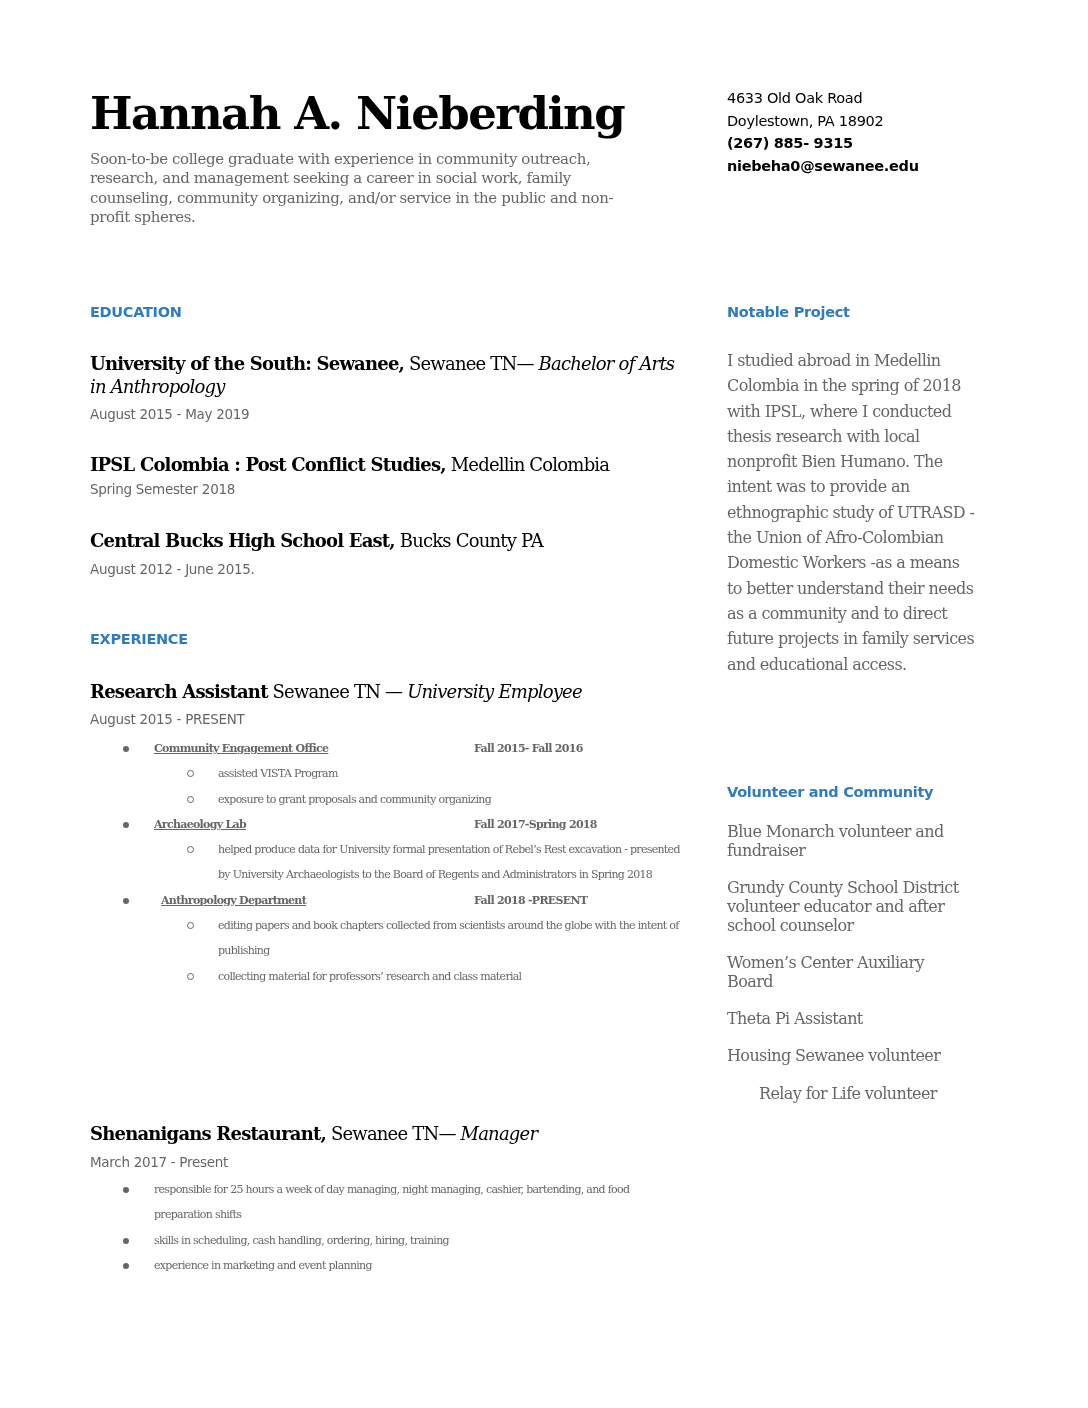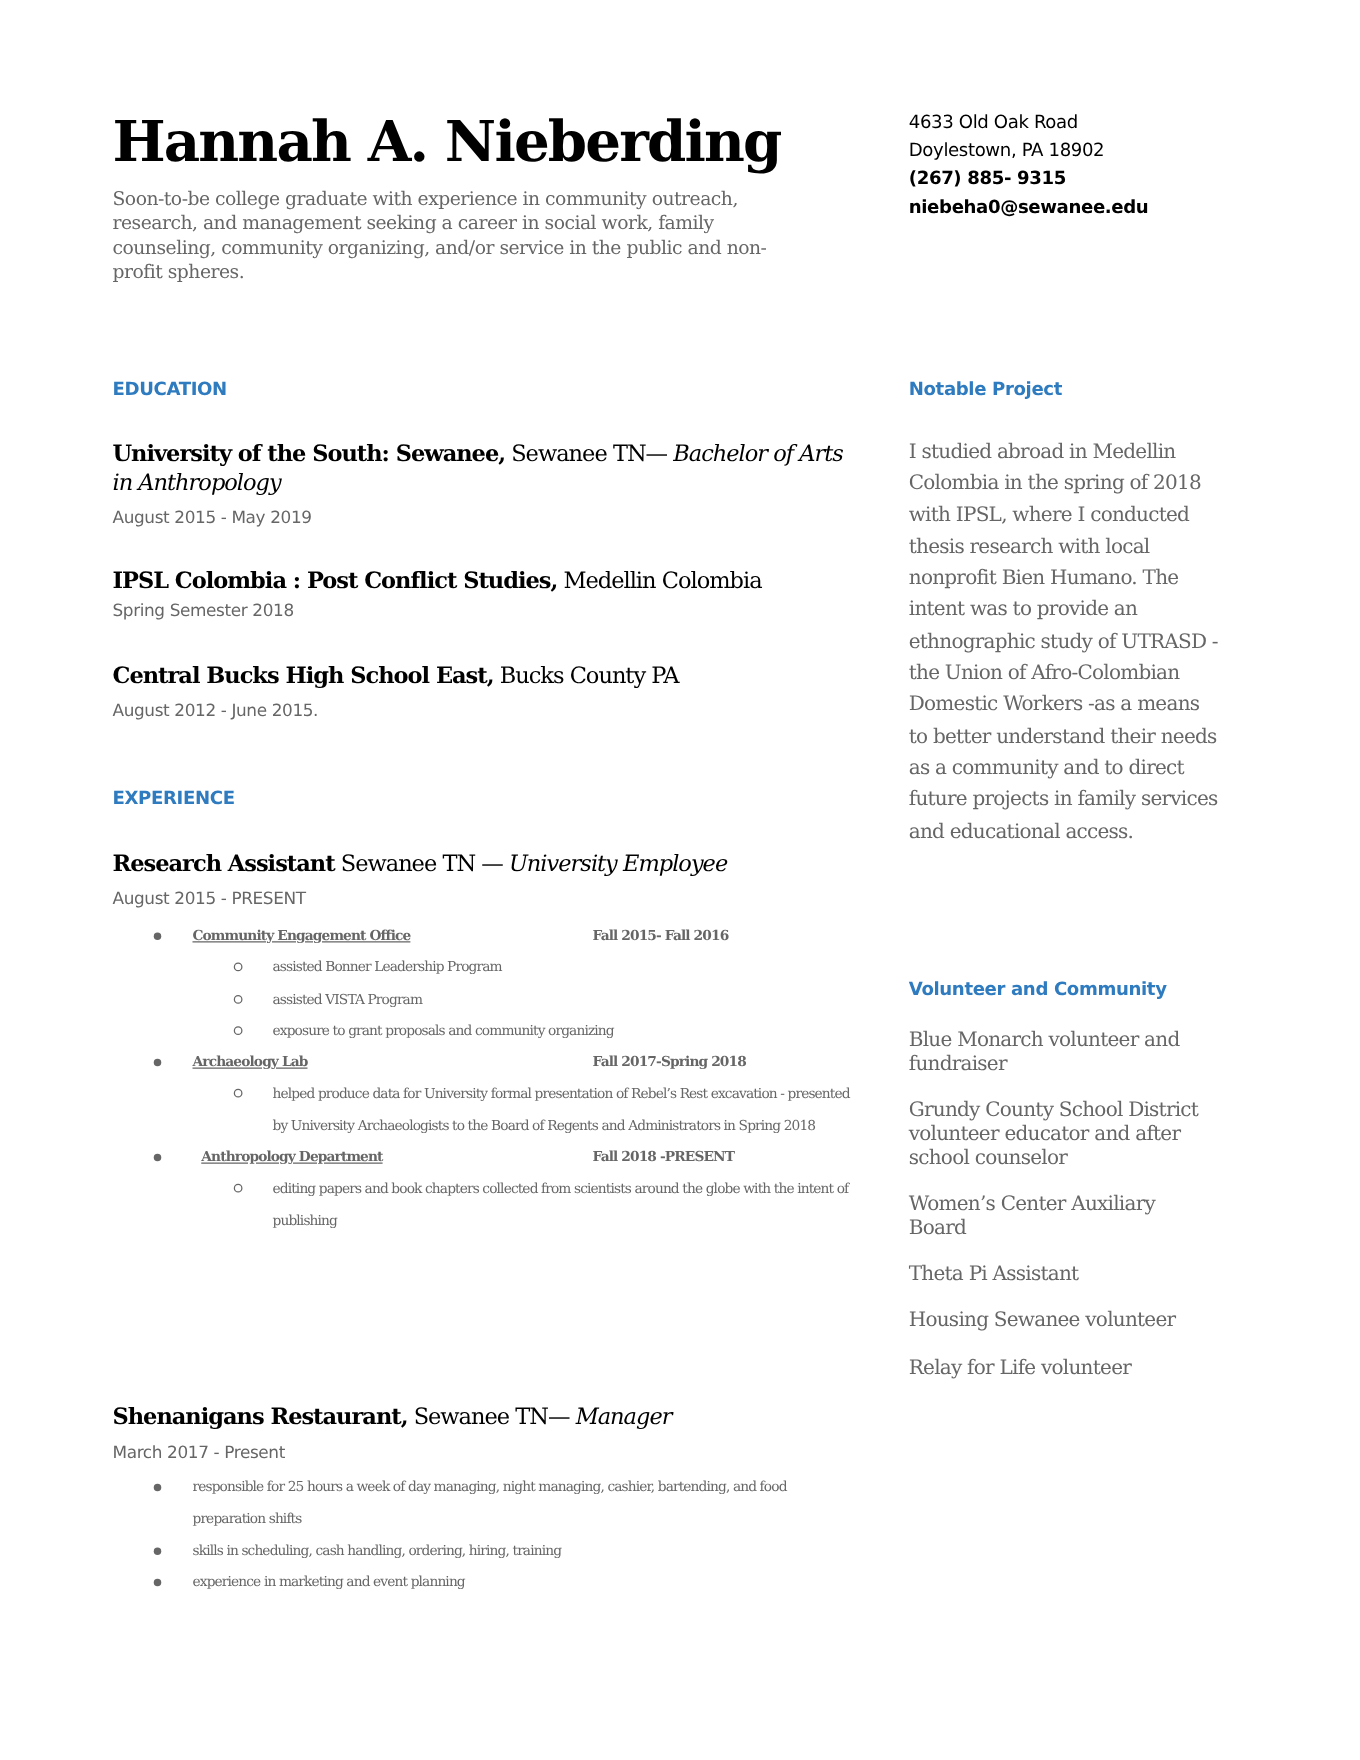--- a/index.html
+++ b/index.html
@@ -105,37 +105,37 @@
   <b>Research Assistant</b><span>  Sewanee TN — </span><i>University Employee</i>
 </div>
 <div class="date" style="top:711px;">August 2015 - PRESENT</div>
 
 <ul class="list" style="top:736px;">
   <li class="l1">
     <span class="dot"></span>
     <span class="u">Community Engagement Office</span>
     <span class="when">Fall 2015- Fall 2016</span>
   </li>
-  <li class="l2"><span class="circ"></span><span>assisted Bonner Leadership Program</span></li>
   <li class="l2"><span class="circ"></span><span>assisted VISTA Program</span></li>
   <li class="l2"><span class="circ"></span><span>exposure to grant proposals and community organizing</span></li>
 
   <li class="l1">
     <span class="dot"></span>
     <span class="u">Archaeology Lab</span>
     <span class="when">Fall 2017-Spring 2018</span>
   </li>
   <li class="l2"><span class="circ"></span><span>helped produce data for University formal presentation of Rebel’s Rest excavation - presented by University Archaeologists to the Board of Regents and Administrators in Spring 2018</span></li>
 
   <li class="l1">
     <span class="dot"></span>
     <span class="u" style="margin-left:7px;">Anthropology Department</span>
     <span class="when">Fall 2018 -PRESENT</span>
   </li>
   <li class="l2"><span class="circ"></span><span>editing papers and book chapters collected from scientists around the globe with the intent of publishing</span></li>
+  <li class="l2"><span class="circ"></span><span>collecting material for professors’ research and class material</span></li>
 </ul>
 
 <div class="entry-title" style="top:1122px;">
   <b>Shenanigans Restaurant,</b><span> Sewanee TN— </span><i>Manager</i>
 </div>
 <div class="date" style="top:1154px;">March 2017 - Present</div>
 
 <ul class="list" style="top:1177px; width:560px;">
   <li class="l1"><span class="dot"></span><span>responsible for 25 hours a week of day managing, night managing, cashier, bartending, and food preparation shifts</span></li>
   <li class="l1"><span class="dot"></span><span>skills in scheduling, cash handling, ordering, hiring, training</span></li>
@@ -144,13 +144,13 @@
 
 <h2 class="section-head" style="left:727px; top:304px;">Notable Project</h2>
 <p id="project-text">I studied abroad in Medellin Colombia in the spring of 2018 with IPSL, where I conducted thesis research with local nonprofit Bien Humano.  The intent was to provide an ethnographic study of UTRASD - the Union of Afro-Colombian Domestic Workers -as a means to better understand their needs as a community and to direct future projects in family services and educational access.</p>
 
 <h2 class="section-head" style="left:727px; top:784px;">Volunteer and Community</h2>
 <p class="vol" style="top:822px; width:245px;">Blue Monarch volunteer and fundraiser</p>
 <p class="vol" style="top:878px;">Grundy County School District volunteer educator and after school counselor</p>
 <p class="vol" style="top:953px; width:220px;">Women’s Center Auxiliary Board</p>
 <p class="vol" style="top:1009px;">Theta Pi Assistant</p>
 <p class="vol" style="top:1046px;">Housing Sewanee volunteer</p>
-<p class="vol" style="top:1084px;">Relay for Life volunteer</p>
+<p class="vol" style="top:1084px;margin-left:32px;">Relay for Life volunteer</p>
 
 </body></html>

